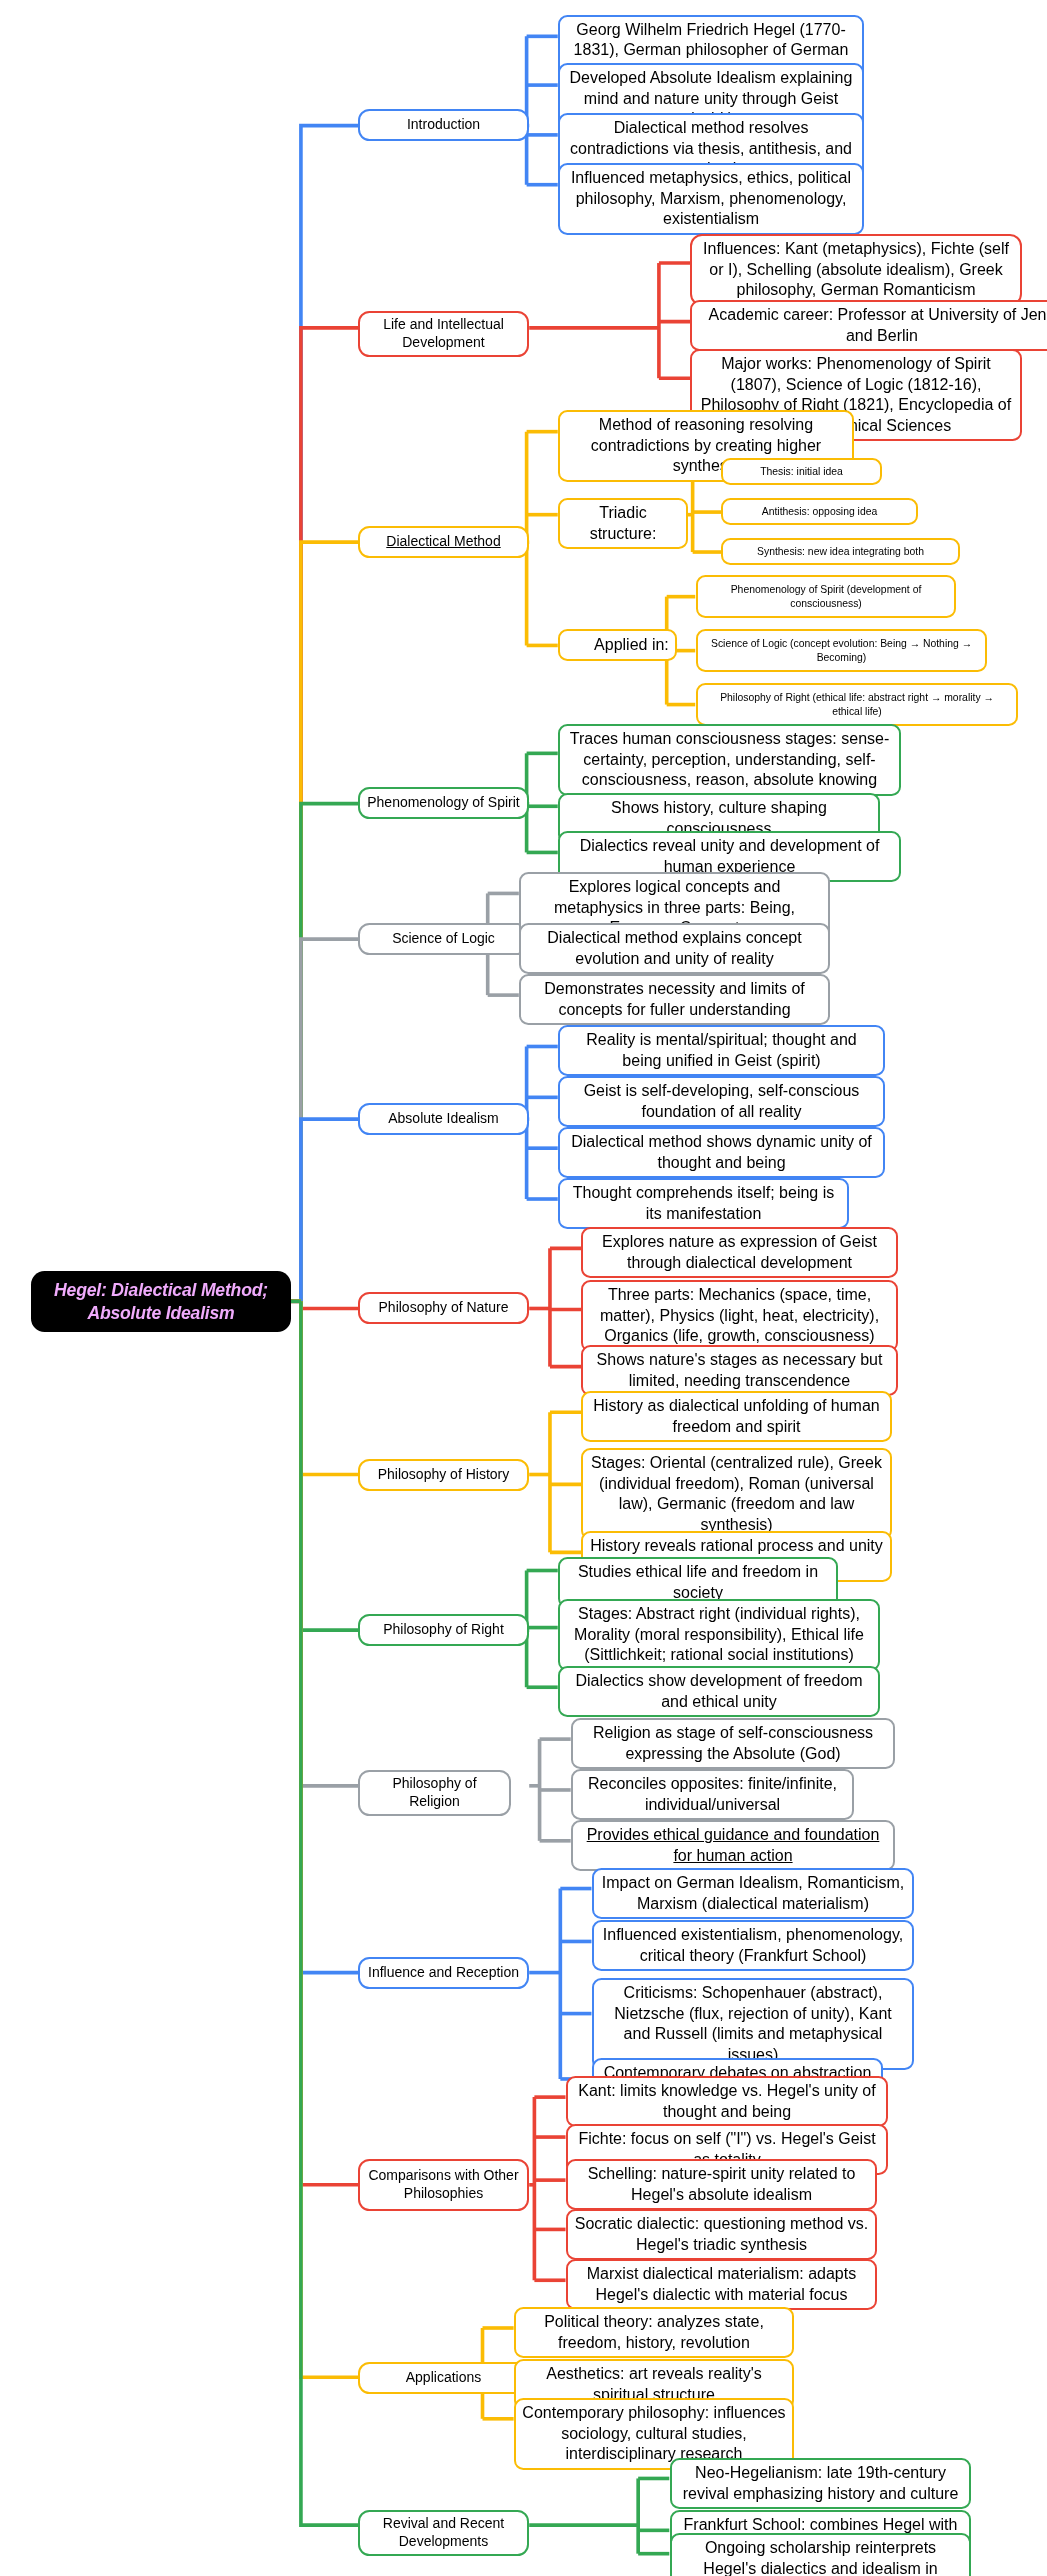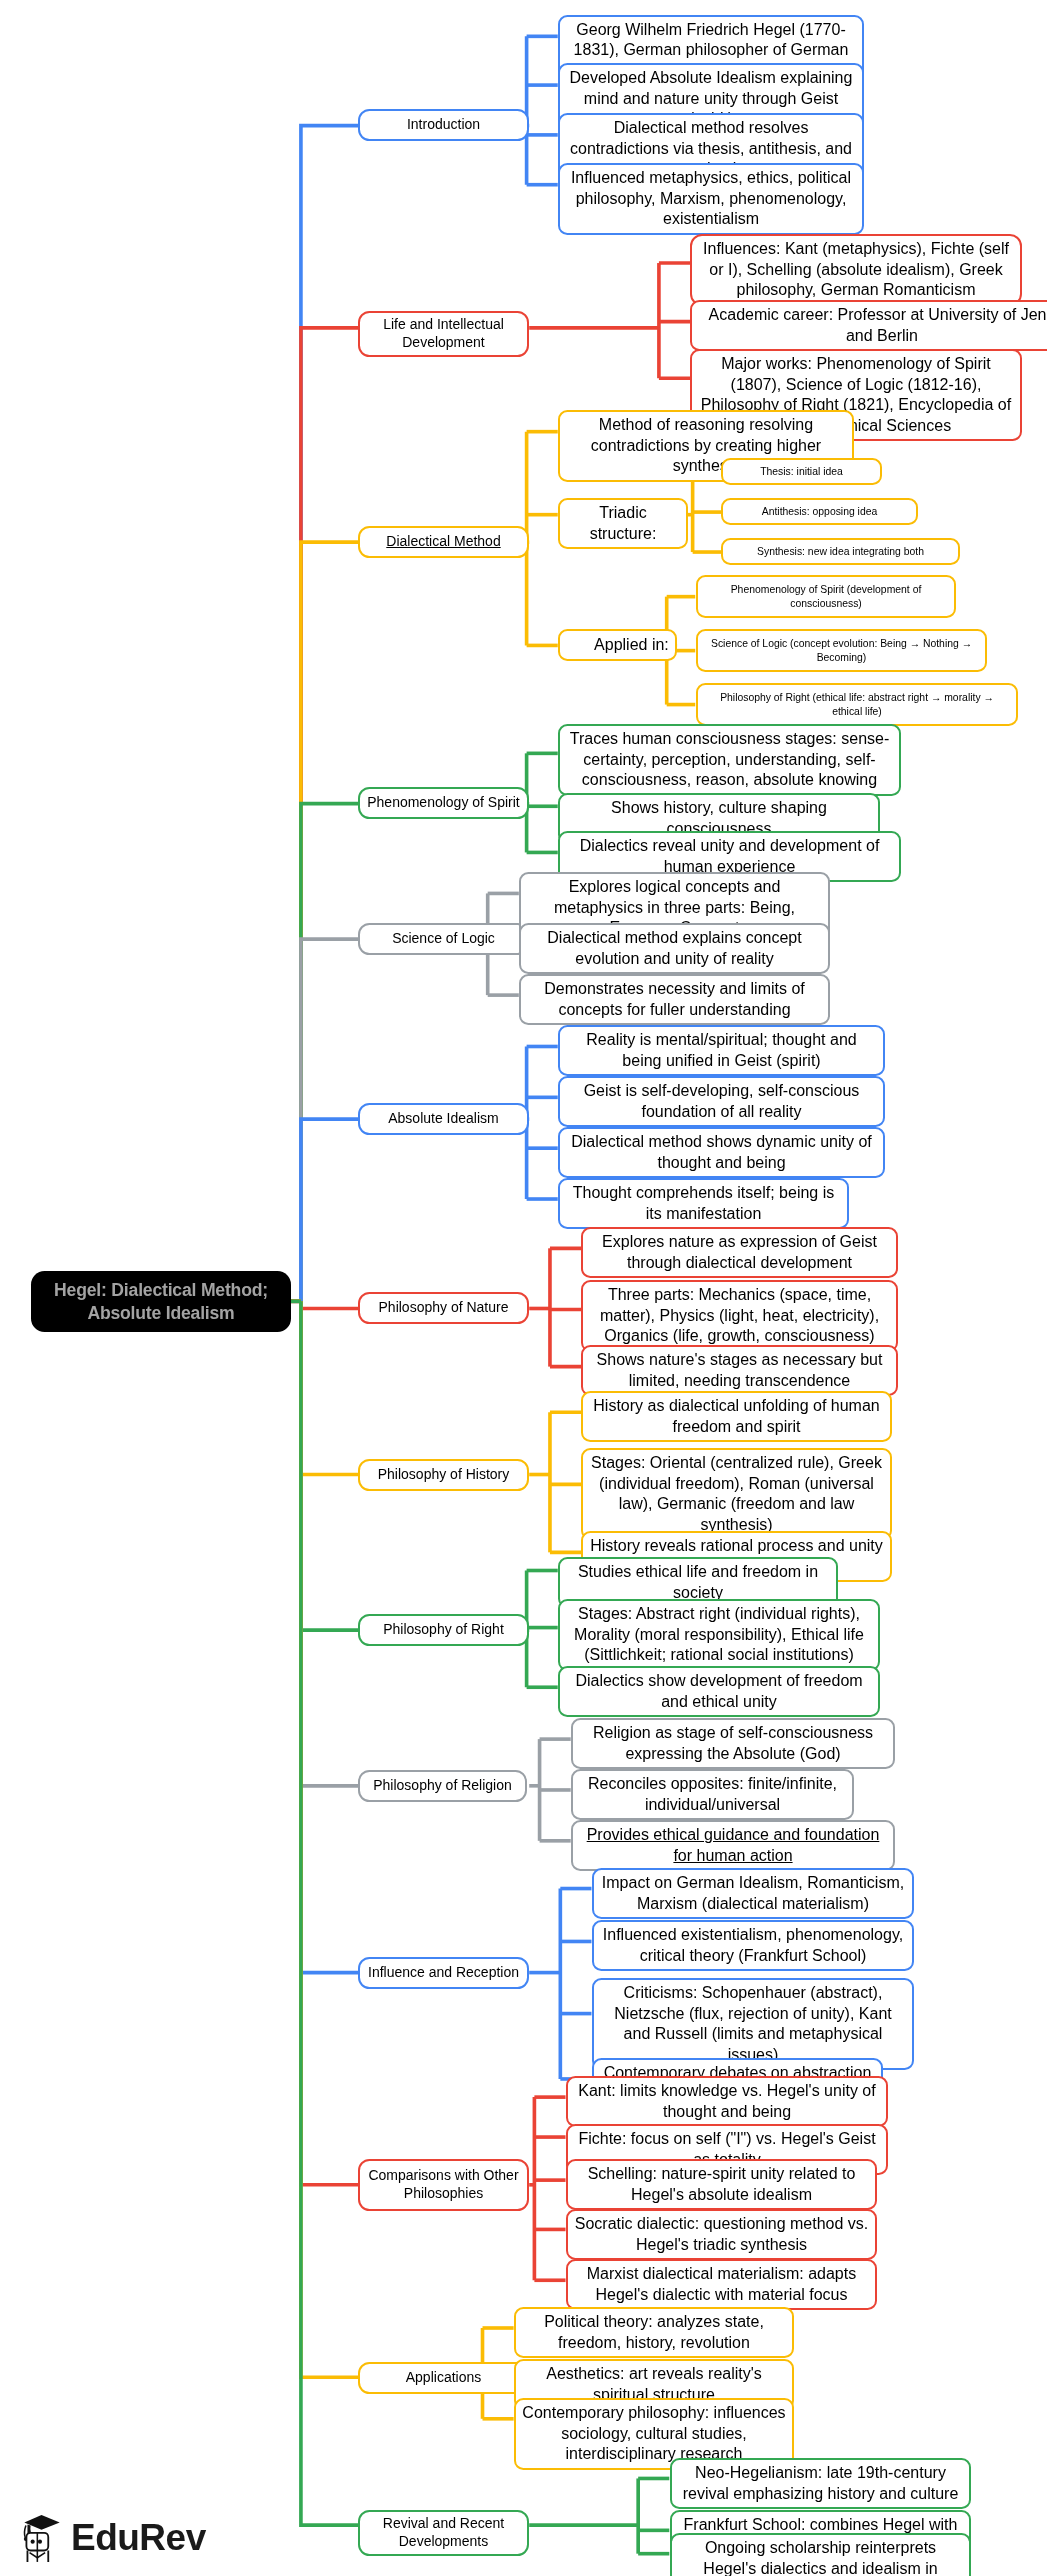--- a/index.html
+++ b/index.html
@@ -31,32 +31,33 @@
     align-items: center;
     justify-content: center;
     text-align: center;
     color: #000000;
     line-height: 1.28;
     padding: 3.1px 6.2px;
   }
   .root-node {
     position: absolute;
     background: #000000;
-    color: #a3a3a3;
+    color: #f0abfc;
     border: none;
     border-radius: 13.5px;
     display: flex;
     align-items: center;
     justify-content: center;
     text-align: center;
     font-size: 17.6px;
     font-weight: bold;
     line-height: 1.3;
     padding: 5.2px 8.3px;
     letter-spacing: -0.2px;
+    font-style: italic;
   }
   .lvl1 { font-size: 14px; border-radius: 11.4px; }
   .lvl2 { font-size: 16px; justify-content: flex-end; }
   .lvl3 { font-size: 10.4px; }
 
   
   #logo {
     position: absolute;
     left: 18.7px;
     top: 2509px;
@@ -328,21 +329,21 @@
       </div>
       <div class="node lvl2" style="left: 558px; top: 1557px; width: 280px; min-height: 27px; border-color: rgb(52, 168, 83);">
         <span>Studies ethical life and freedom in society</span>
       </div>
       <div class="node lvl2" style="left: 558px; top: 1599px; width: 322px; min-height: 58px; border-color: rgb(52, 168, 83);">
         <span>Stages: Abstract right (individual rights), Morality (moral responsibility), Ethical life (Sittlichkeit; rational social institutions)</span>
       </div>
       <div class="node lvl2" style="left: 558px; top: 1666px; width: 322px; min-height: 43px; border-color: rgb(52, 168, 83);">
         <span>Dialectics show development of freedom and ethical unity</span>
       </div>
-      <div class="node lvl1" style="left: 358px; top: 1770px; width: 169px; min-height: 32px; border-color: rgb(154, 160, 166);">
+      <div class="node lvl1" style="left: 358px; top: 1770px; width: 153px; min-height: 32px; border-color: rgb(154, 160, 166);">
         <span>Philosophy of Religion</span>
       </div>
       <div class="node lvl2" style="left: 571px; top: 1718px; width: 324px; min-height: 43px; border-color: rgb(154, 160, 166);">
         <span>Religion as stage of self-consciousness expressing the Absolute (God)</span>
       </div>
       <div class="node lvl2" style="left: 571px; top: 1769px; width: 283px; min-height: 43px; border-color: rgb(154, 160, 166);">
         <span>Reconciles opposites: finite/infinite, individual/universal</span>
       </div>
       <div class="node lvl2" style="left: 571px; top: 1820px; width: 324px; min-height: 43px; border-color: rgb(154, 160, 166); text-decoration: underline;">
         <span>Provides ethical guidance and foundation for human action</span>
@@ -399,29 +400,14 @@
         <span>Neo-Hegelianism: late 19th-century revival emphasizing history and culture</span>
       </div>
       <div class="node lvl2" style="left: 670px; top: 2510px; width: 301px; min-height: 43px; border-color: rgb(52, 168, 83);">
         <span>Frankfurt School: combines Hegel with Marxism for social critique</span>
       </div>
       <div class="node lvl2" style="left: 670px; top: 2533px; width: 301px; min-height: 43px; border-color: rgb(52, 168, 83);">
         <span>Ongoing scholarship reinterprets Hegel's dialectics and idealism in modern context</span>
       </div>
     </div>
 
-  <div id="logo">
-    <svg class="mark" viewBox="0 0 86 100">
-      <path d="M10 20 L43 6 L78 20 L43 34 Z" fill="#111"></path>
-      <path d="M16 24 L16 40 Q16 48 28 48 Q20 40 22 26 Z" fill="#111"></path>
-      <path d="M13 26 Q8 40 12 50" stroke="#111" stroke-width="3" fill="none"></path>
-      <circle cx="13" cy="52" r="4" fill="#111"></circle>
-      <rect x="14" y="40" width="42" height="34" rx="8" fill="#fff" stroke="#111" stroke-width="3.5"></rect>
-      <circle cx="26" cy="57" r="4" fill="#111"></circle>
-      <circle cx="40" cy="57" r="4" fill="#111"></circle>
-      <path d="M35 40 L35 96" stroke="#111" stroke-width="3" fill="none"></path>
-      <path d="M16 74 L16 96 M56 74 L56 96" stroke="#111" stroke-width="3.5" fill="none"></path>
-      <path d="M20 78 L35 88 L50 78" stroke="#111" stroke-width="3" fill="none"></path>
-    </svg>
-    <span class="wordmark">EduRev</span>
-  </div>
 </div>
 
 
 </body></html>

